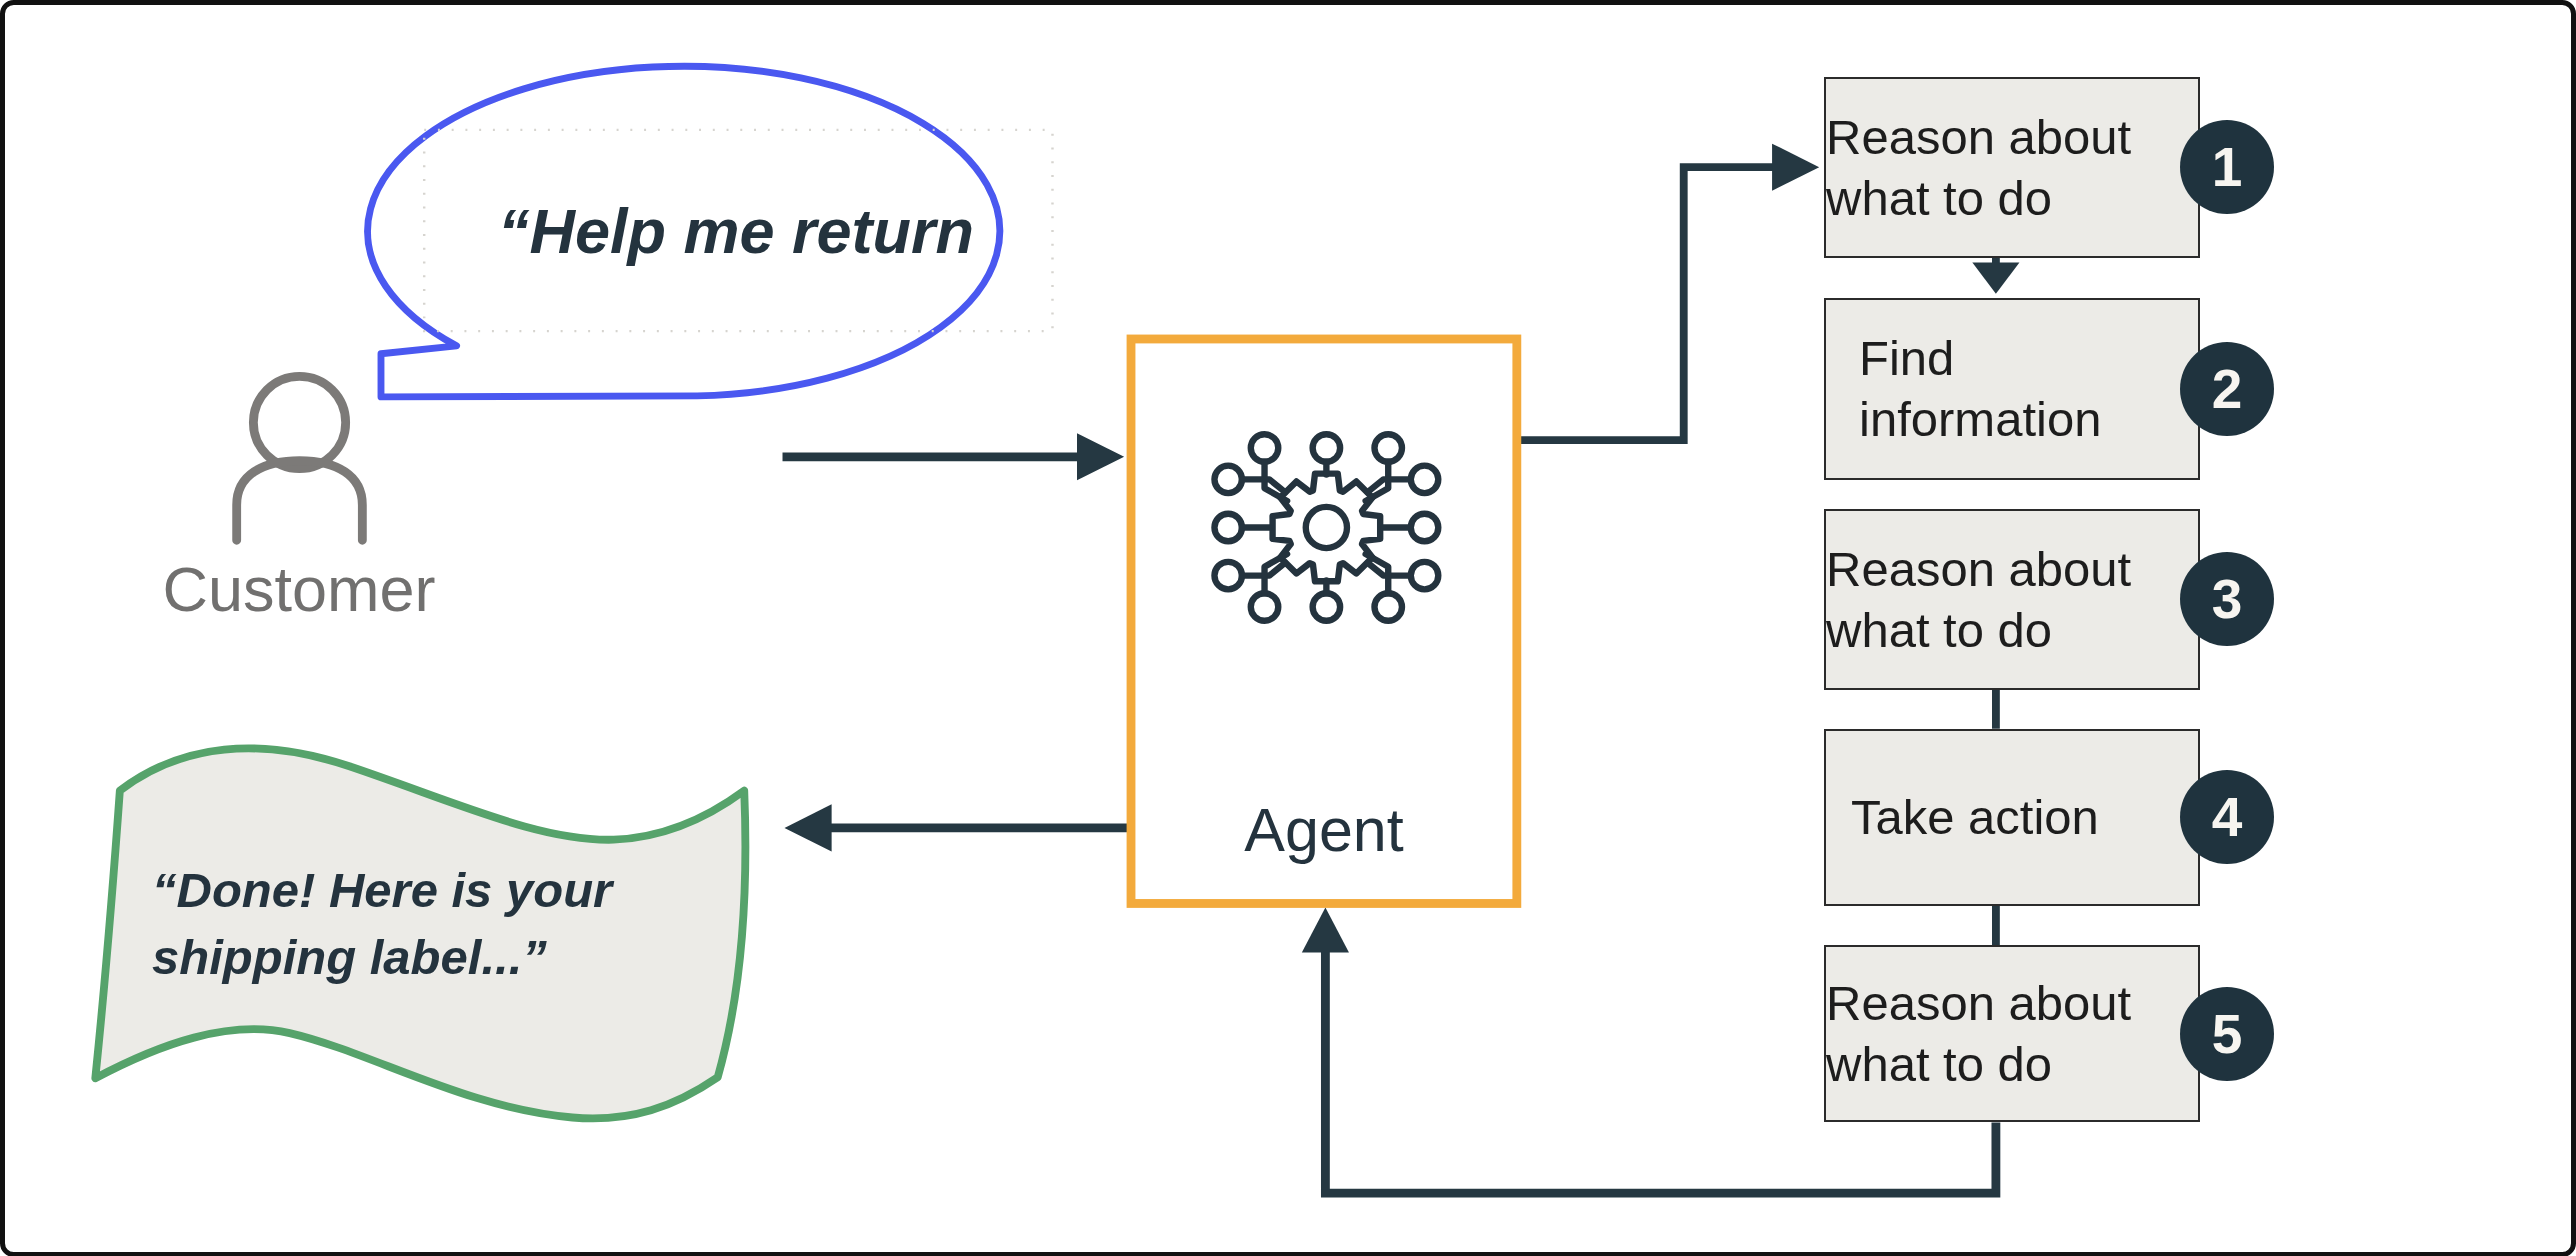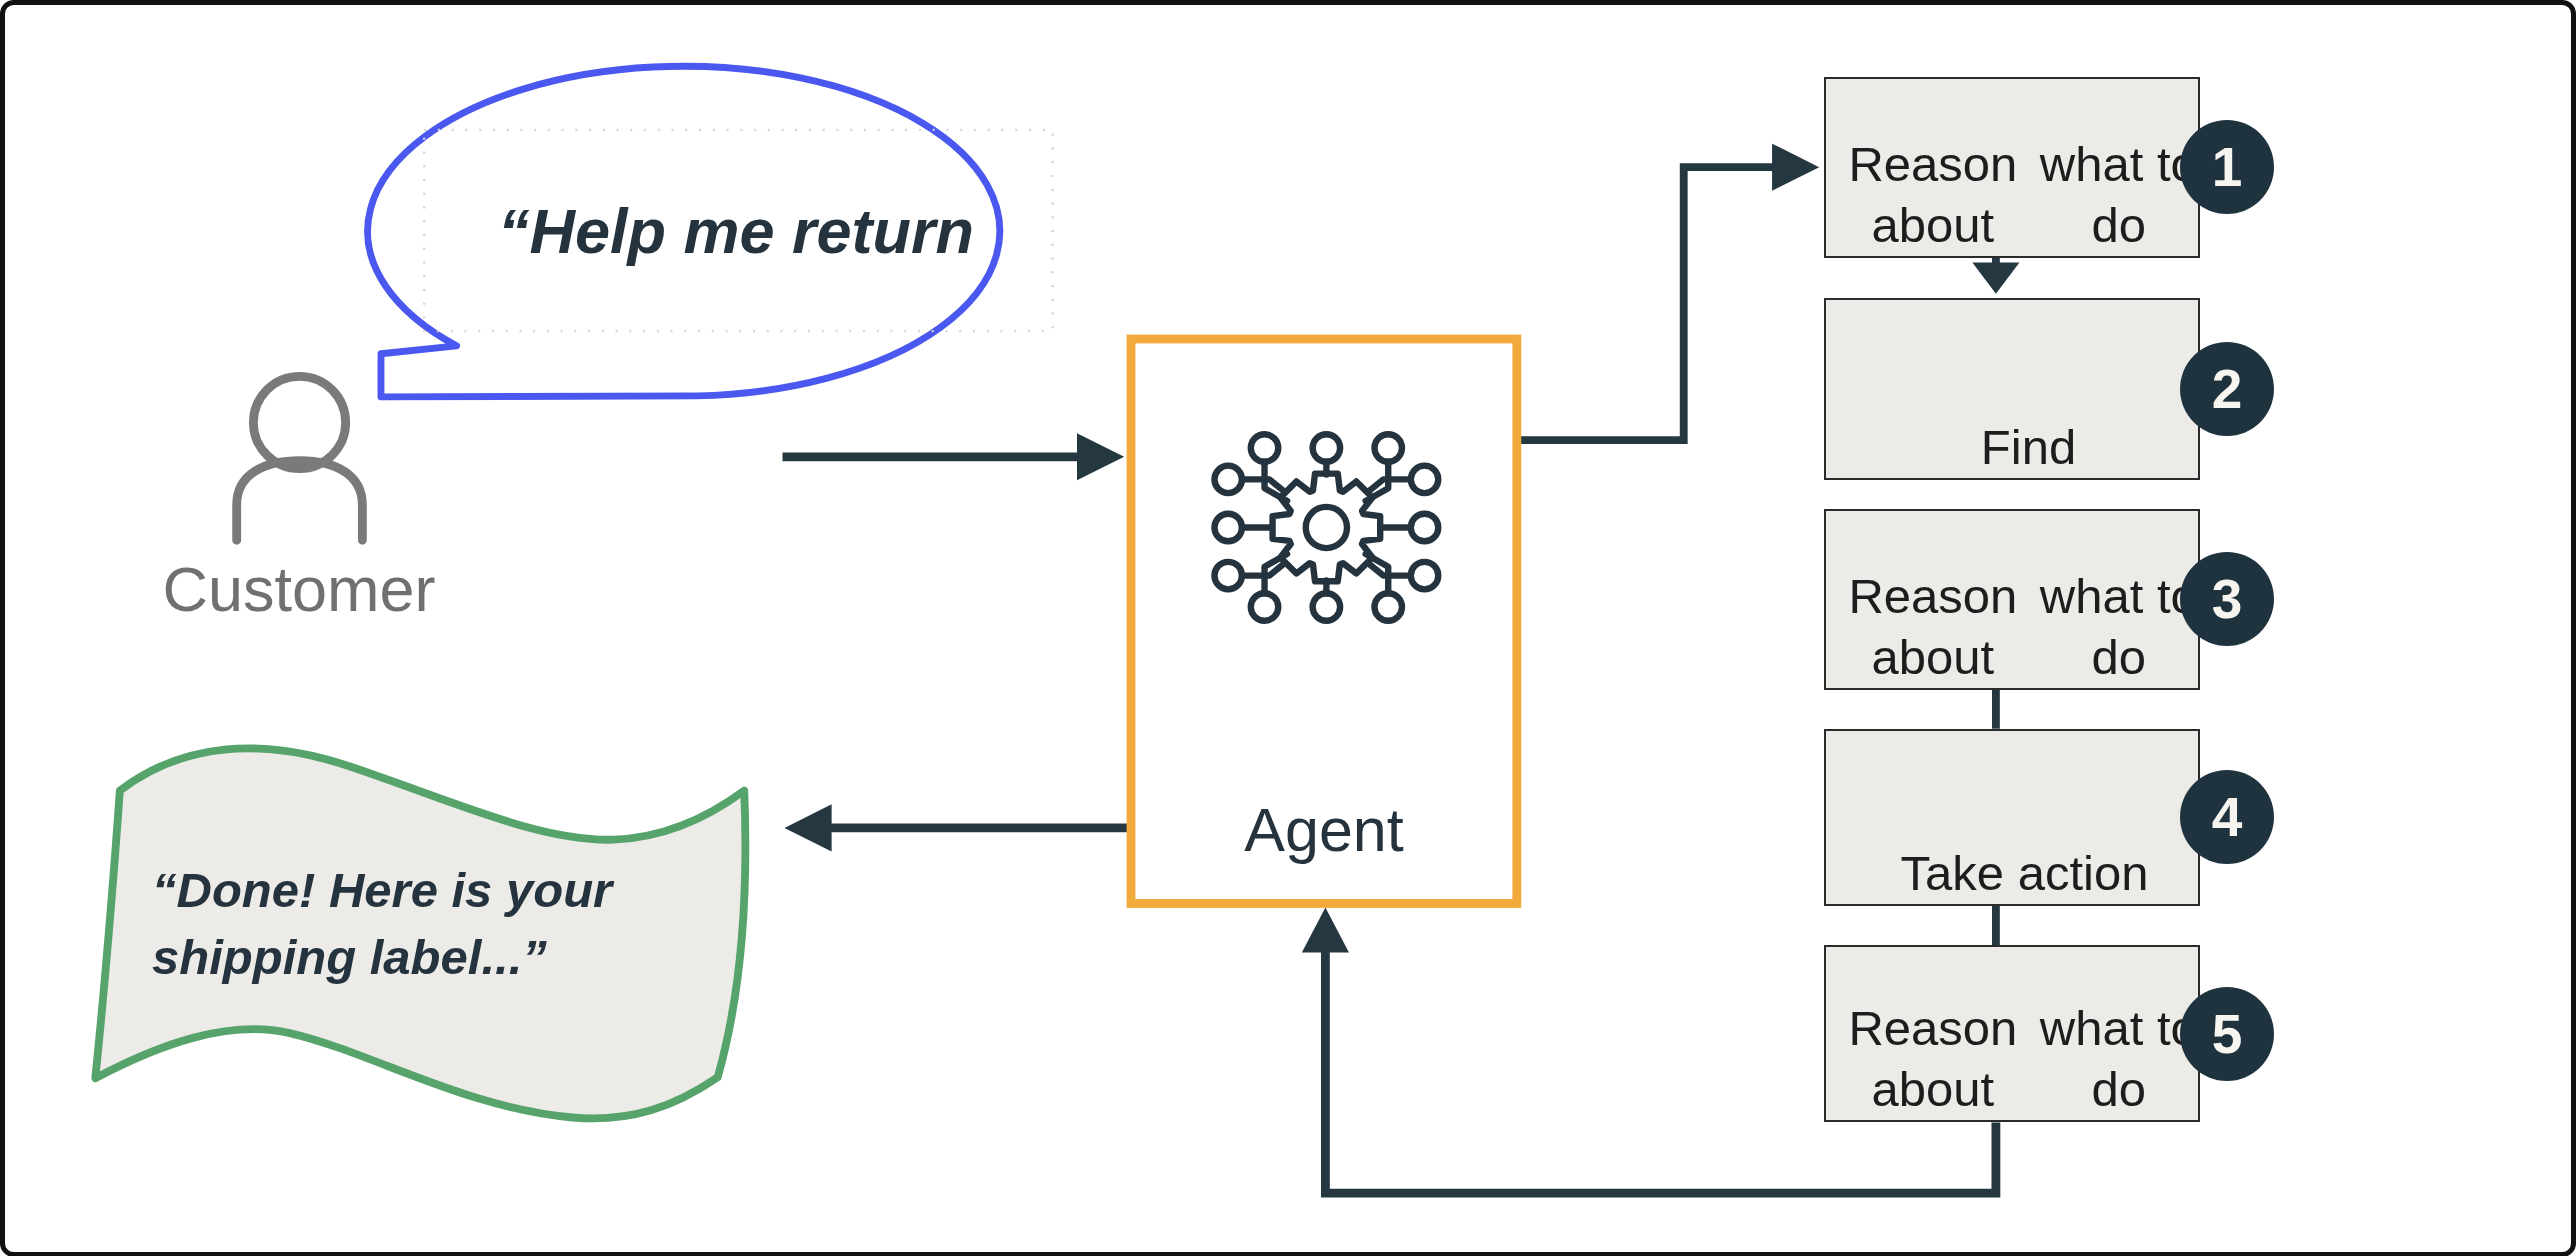--- a/index.html
+++ b/index.html
@@ -32,21 +32,21 @@
     font-size:61px;color:#24333E;font-weight:500;
   }
   .banner-text{
     left:147px;top:852px;width:569px;
     font-size:49px;line-height:67px;font-style:italic;font-weight:600;
     color:#24333E;
   }
   .step-box{
     left:1819px;width:376px;
     background:#ECEBE7;border:2.9px solid #2B2B2B;
-    display:flex;flex-direction:row;justify-content:center;align-items:flex-end;
+    display:flex;flex-direction:column;justify-content:center;align-items:flex-start;
     font-size:49px;line-height:61px;color:#1D1D1D;text-align:center;
   }
   .step-box .l2:empty{display:none;}
   .num-circle{
     left:2175px;width:94px;height:94px;border-radius:50%;
     background:#1F333E;color:#F7F5F0;
     display:flex;justify-content:center;align-items:center;
     font-size:55px;font-weight:700;
   }
 </style>
@@ -149,20 +149,21 @@
   </div>
 
   <div class="overlay agent-label">Agent</div>
 
   <div class="overlay step-box" style="top:72px;height:181px;">
     <span class="l1">Reason about</span>
     <span class="l2">what to do</span>
   </div>
   <div class="overlay step-box" style="top:293px;height:182px;padding-left:33px;">
     <span class="l1">Find</span>
+    <span class="l2">information</span>
   </div>
   <div class="overlay step-box" style="top:504px;height:181px;">
     <span class="l1">Reason about</span>
     <span class="l2">what to do</span>
   </div>
   <div class="overlay step-box" style="top:724px;height:177px;padding-left:25px;">
     <span class="l1">Take action</span>
 
   </div>
   <div class="overlay step-box" style="top:940px;height:177px;">

